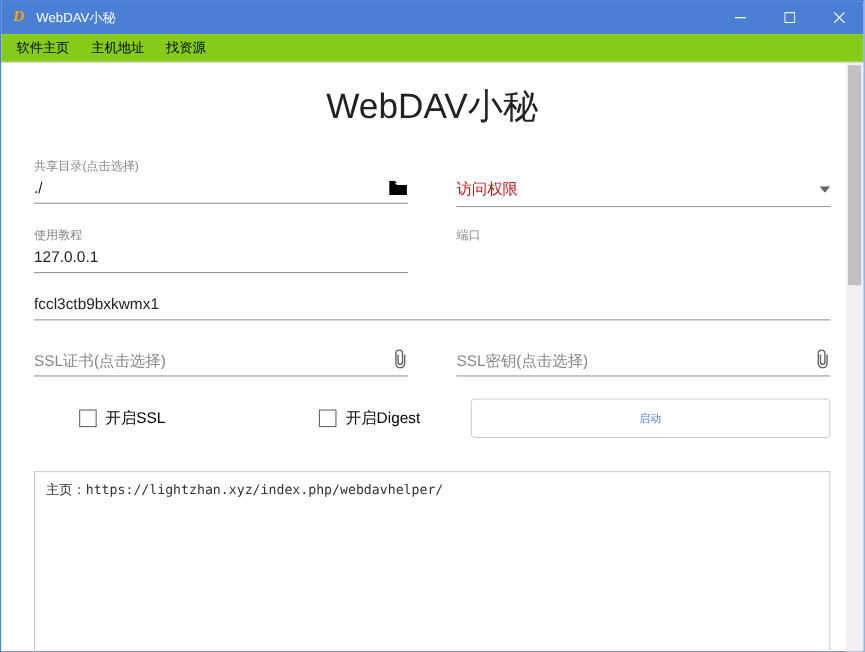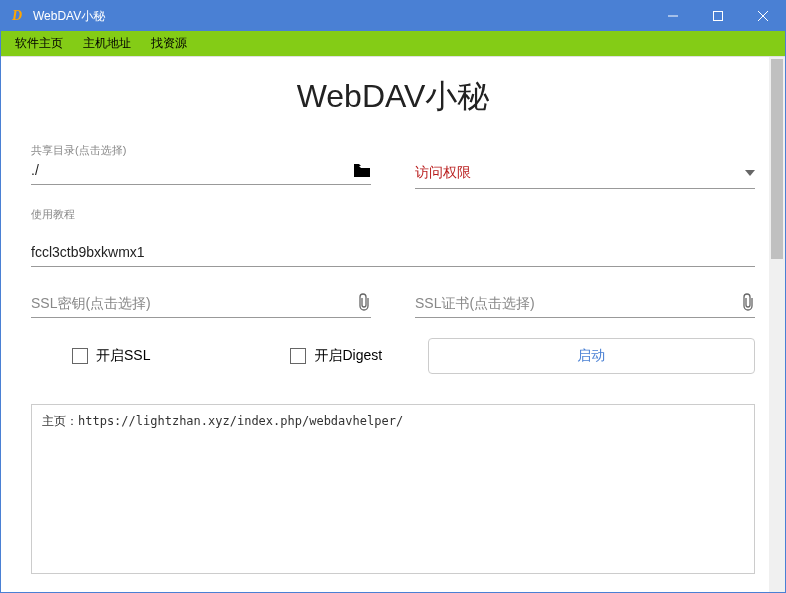--- a/index.html
+++ b/index.html
@@ -29,21 +29,21 @@
     
     .select-wrap { position: relative; border-bottom: 1px solid #999; padding: 6px 0 6px 0; margin-top: 14px; }
     .select-text { font-size: 14px; color: #b91c1c; }
     .select-arrow { position: absolute; right: 0; top: 50%; transform: translateY(-50%); }
     
     .checkbox-row { display: flex; align-items: center; gap: 30px; margin-top: 20px; padding-left: 41px; }
     .checkbox-group { display: flex; gap: 140px; flex: 1; }
     .checkbox-item { display: flex; align-items: center; gap: 8px; cursor: pointer; font-size: 14px; }
     .checkbox-box { width: 16px; height: 16px; border: 1.5px solid #666; }
     
-    .start-btn { flex: 1; height: 36px; border: 1px solid #ccc; border-radius: 4px; background: #fff; cursor: pointer; color: #4a80d4; font-size: 14px; display: flex; align-items: center; justify-content: center; }
+    .start-btn { flex: 1; height: 36px; border: 1px solid #ccc; border-radius: 4px; background: #fff; cursor: pointer; color: #4a80d4; font-size: 10px; display: flex; align-items: center; justify-content: center; }
     
     .log-box { margin-top: 30px; border: 1px solid #ccc; padding: 8px 10px; height: 170px; font-size: 12px; font-family: "SimSun", monospace; color: #333; overflow: auto; }
     
     .scrollbar-track { position: absolute; right: 0; top: 0; width: 16px; height: 100%; background: #f0f0f0; }
     .scrollbar-thumb { position: absolute; right: 2px; top: 2px; width: 12px; height: 200px; background: #c0c0c0; }
     
     svg { display: block; }
   </style>
 </head>
 <body>
@@ -101,47 +101,51 @@
                 <path d="M0 0 L5 6 L10 0 Z" fill="#666"></path>
               </svg>
           </span>
         </div>
       </div>
     </div>
 
     <div class="form-row">
       <div class="field">
         <span class="field-label">使用教程</span>
+        <div class="field-input-wrap">
+          <input class="field-input" value="127.0.0.1" style="">
+        </div>
       </div>
       <div class="field">
+        <span class="field-label">端口</span>
       </div>
     </div>
 
     <div class="form-row">
       <div class="field">
         <div class="field-input-wrap">
           <input class="field-input" value="fccl3ctb9bxkwmx1" style="">
         </div>
       </div>
     </div>
 
     <div class="form-row" style="margin-top:26px;">
       <div class="field">
         <div class="field-input-wrap">
-          <input class="field-input" placeholder="SSL密钥(点击选择)" style="">
+          <input class="field-input" placeholder="SSL证书(点击选择)" style="">
           <span class="field-icon">
             <svg width="14" height="18" viewBox="0 0 14 18">
                 <path d="M11 5 L11 13 C11 15.2 9.2 17 7 17 C4.8 17 3 15.2 3 13 L3 4 C3 2.3 4.3 1 6 1 C7.7 1 9 2.3 9 4 L9 12 C9 13.1 8.1 14 7 14 C5.9 14 5 13.1 5 12 L5 5" fill="none" stroke="#666" stroke-width="1.3"></path>
               </svg>
           </span>
         </div>
       </div>
       <div class="field">
         <div class="field-input-wrap">
-          <input class="field-input" placeholder="SSL证书(点击选择)" style="">
+          <input class="field-input" placeholder="SSL密钥(点击选择)" style="">
           <span class="field-icon">
             <svg width="14" height="18" viewBox="0 0 14 18">
                 <path d="M11 5 L11 13 C11 15.2 9.2 17 7 17 C4.8 17 3 15.2 3 13 L3 4 C3 2.3 4.3 1 6 1 C7.7 1 9 2.3 9 4 L9 12 C9 13.1 8.1 14 7 14 C5.9 14 5 13.1 5 12 L5 5" fill="none" stroke="#666" stroke-width="1.3"></path>
               </svg>
           </span>
         </div>
       </div>
     </div>
 
     <div class="checkbox-row">

